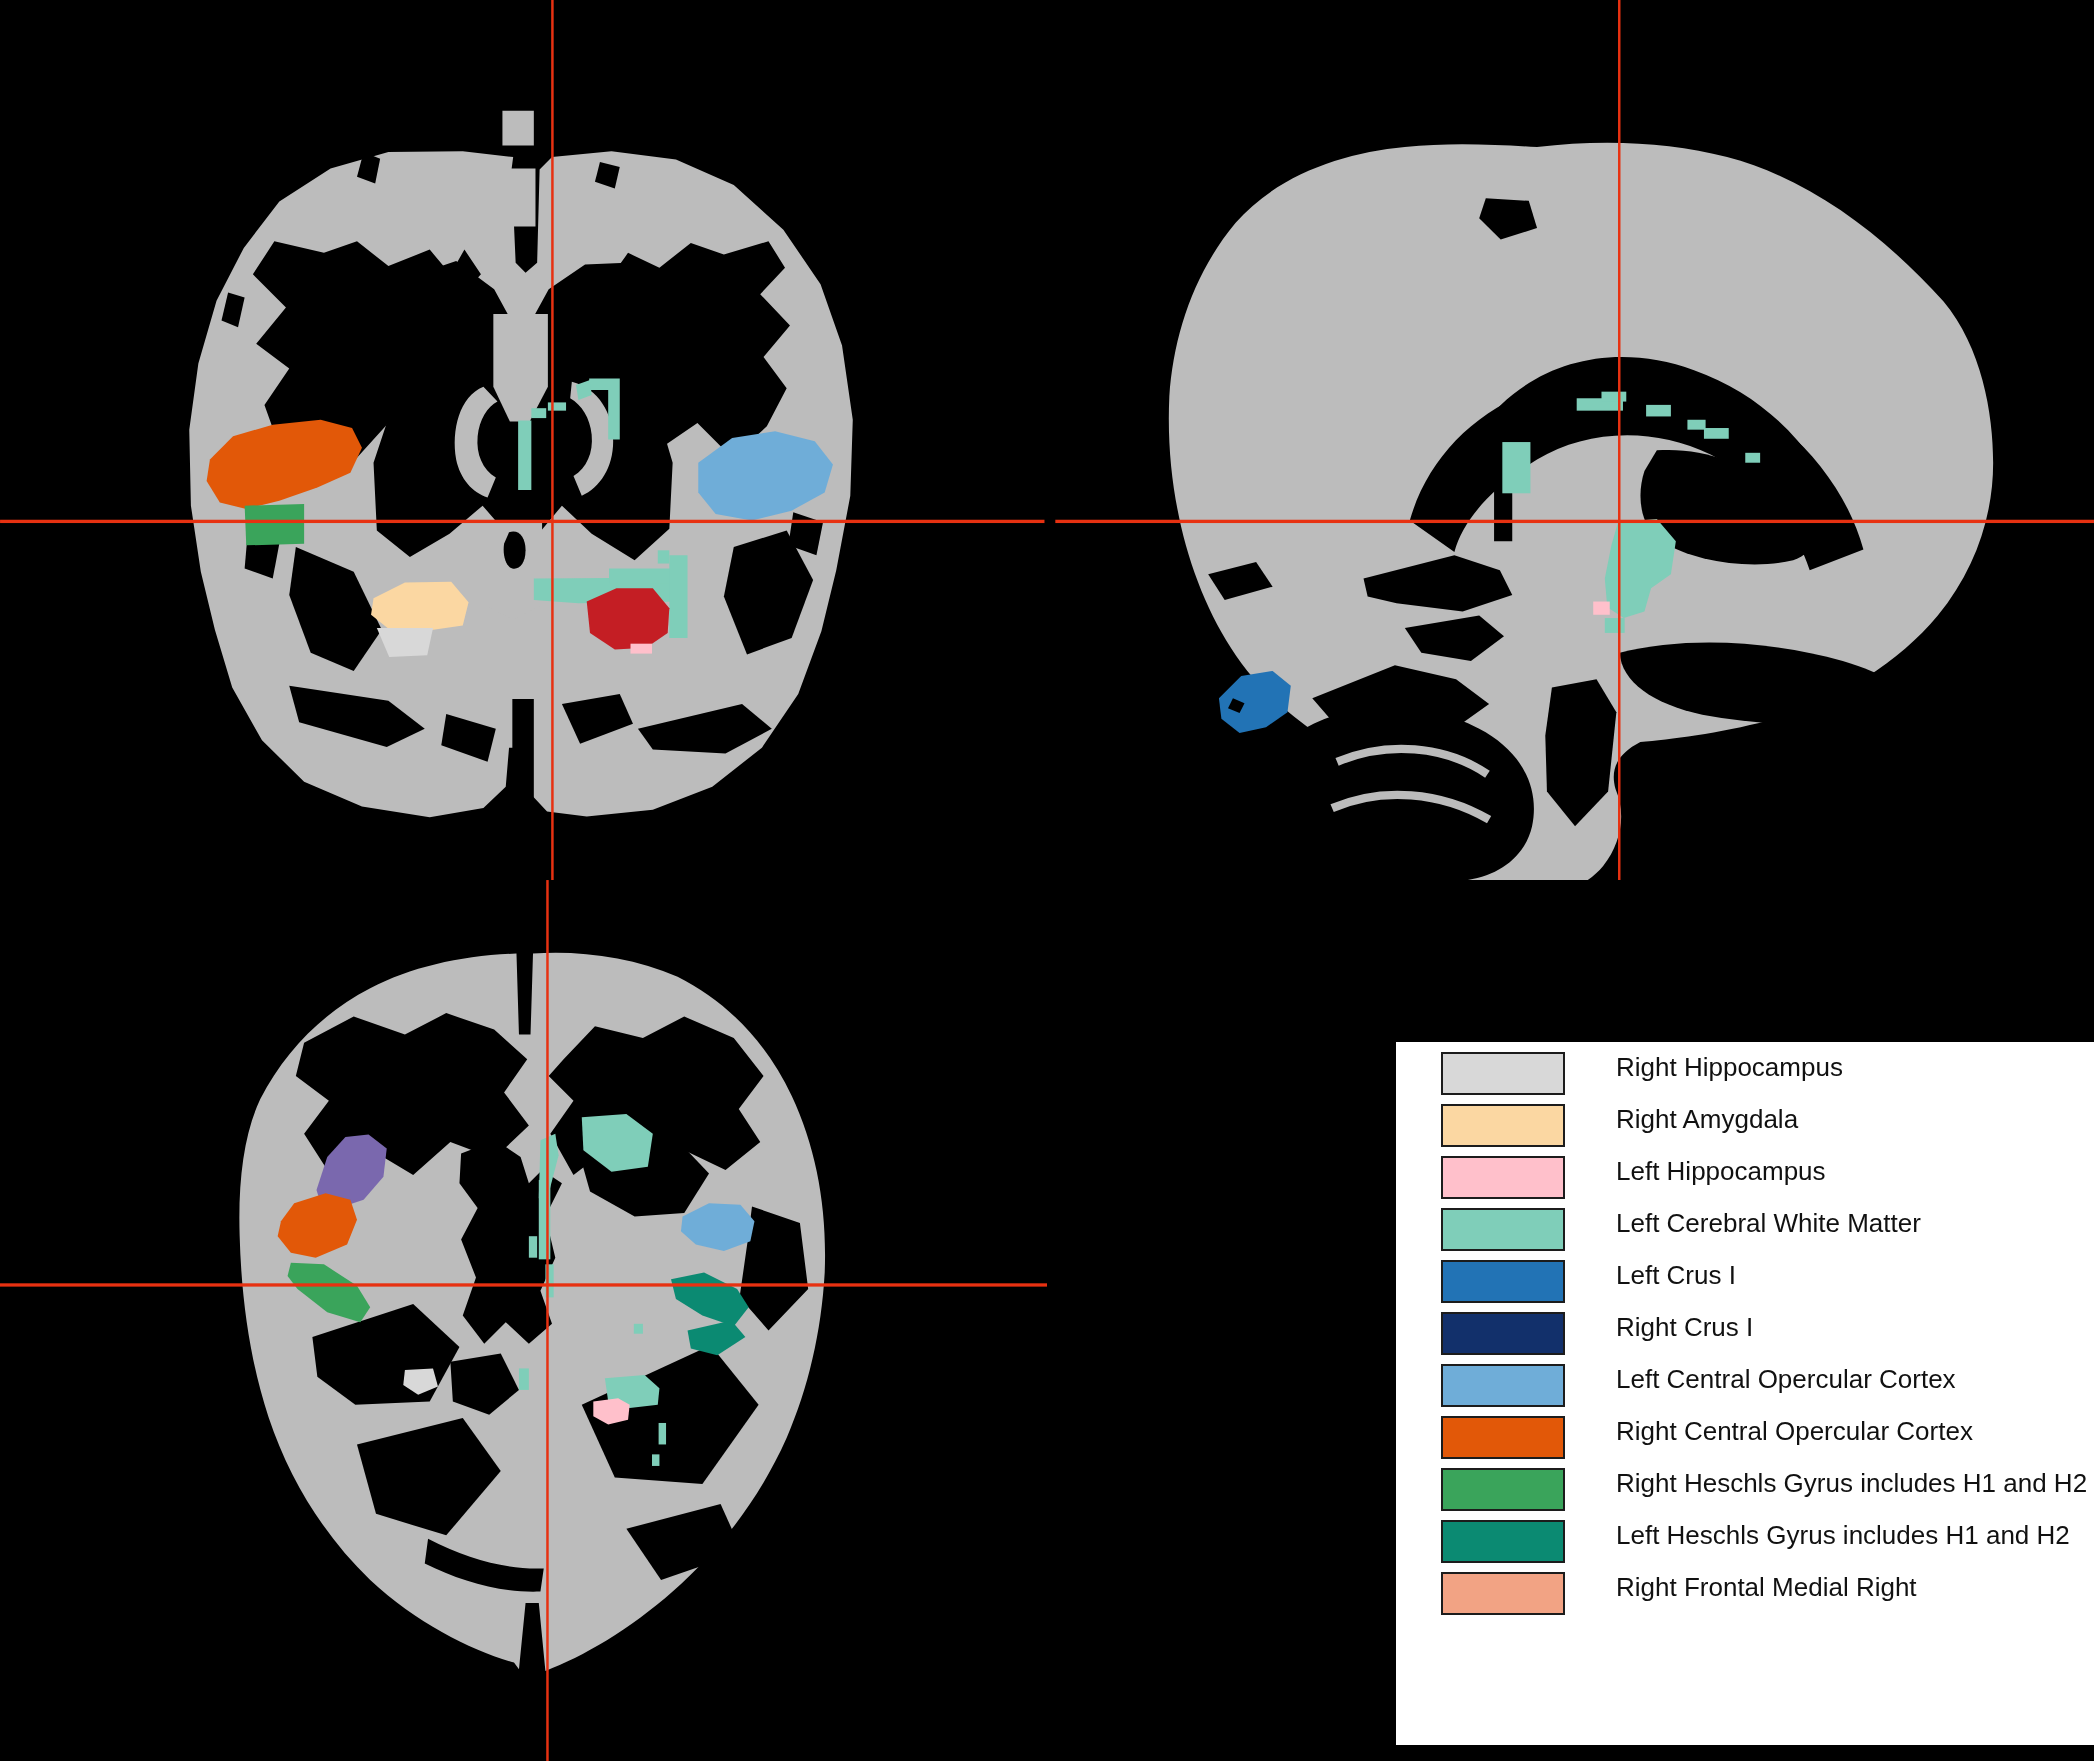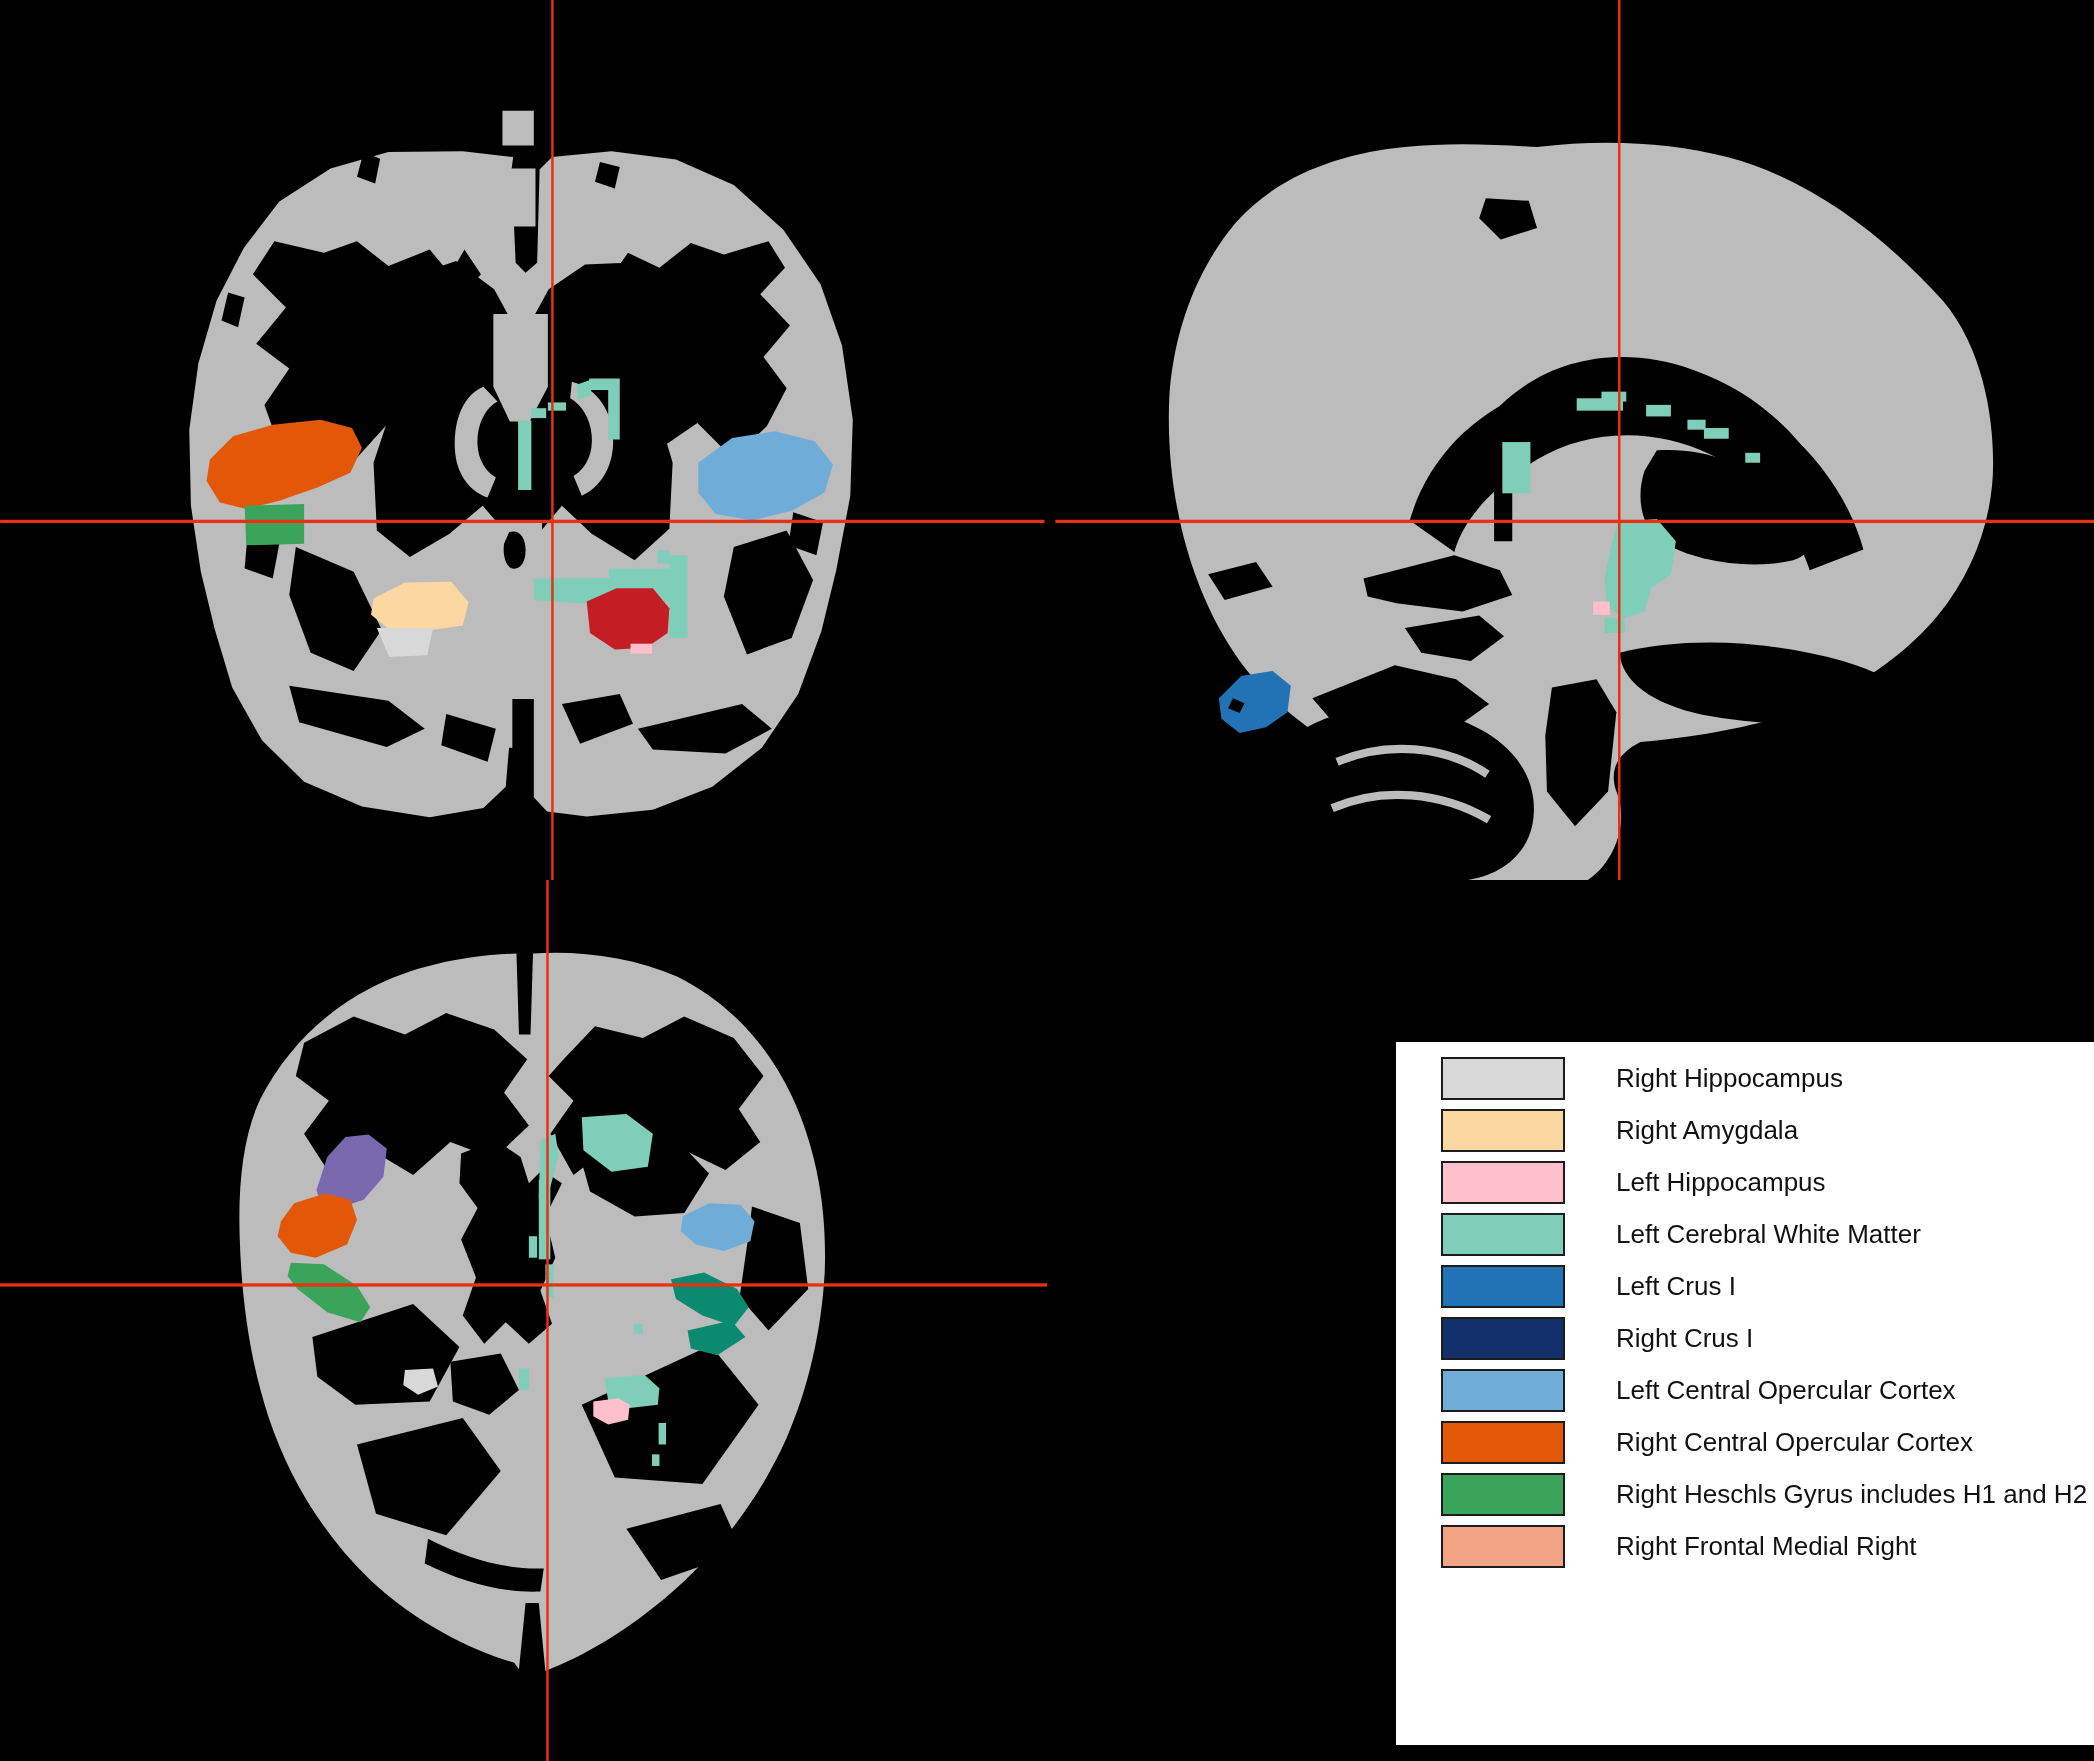--- a/index.html
+++ b/index.html
@@ -11,21 +11,21 @@
   .view { position:absolute; display:block; }
   #coronal  { left:0;     top:0;     }
   #sagittal { left:1047px; top:0;    }
   #axial    { left:0;     top:880px;}
   .legend {
     position:absolute; left:1396px; top:1042px;
     width:698px; height:703px;
     background:#ffffff; box-sizing:border-box;
     padding:10px 0 0 45px;
   }
-  .legend-row { height:52px; display:flex; align-items:center; }
+  .legend-row { height:52px; display:flex; }
   .swatch {
     width:124px; height:43px; flex:0 0 auto;
     border:2.5px solid #1c1c1c; box-sizing:border-box;
   }
   .legend-label {
     margin-left:51px; font-size:26px; color:#111111; white-space:nowrap;
   }
 </style>
 </head>
 <body>
@@ -262,19 +262,23 @@
     </div>
     <div class="legend-row">
       <span class="swatch" style="background-color: rgb(226, 88, 8);"></span>
       <span class="legend-label">Right Central Opercular Cortex</span>
     </div>
     <div class="legend-row">
       <span class="swatch" style="background-color: rgb(58, 164, 91);"></span>
       <span class="legend-label">Right Heschls Gyrus includes H1 and H2</span>
     </div>
     <div class="legend-row">
+      <span class="swatch" style="background-color: rgb(11, 138, 114);"></span>
+      <span class="legend-label">Left Heschls Gyrus includes H1 and H2</span>
+    </div>
+    <div class="legend-row">
       <span class="swatch" style="background-color: rgb(242, 163, 132);"></span>
       <span class="legend-label">Right Frontal Medial Right</span>
     </div>
   </div>
 
 </div>
 
 
 </body></html>

